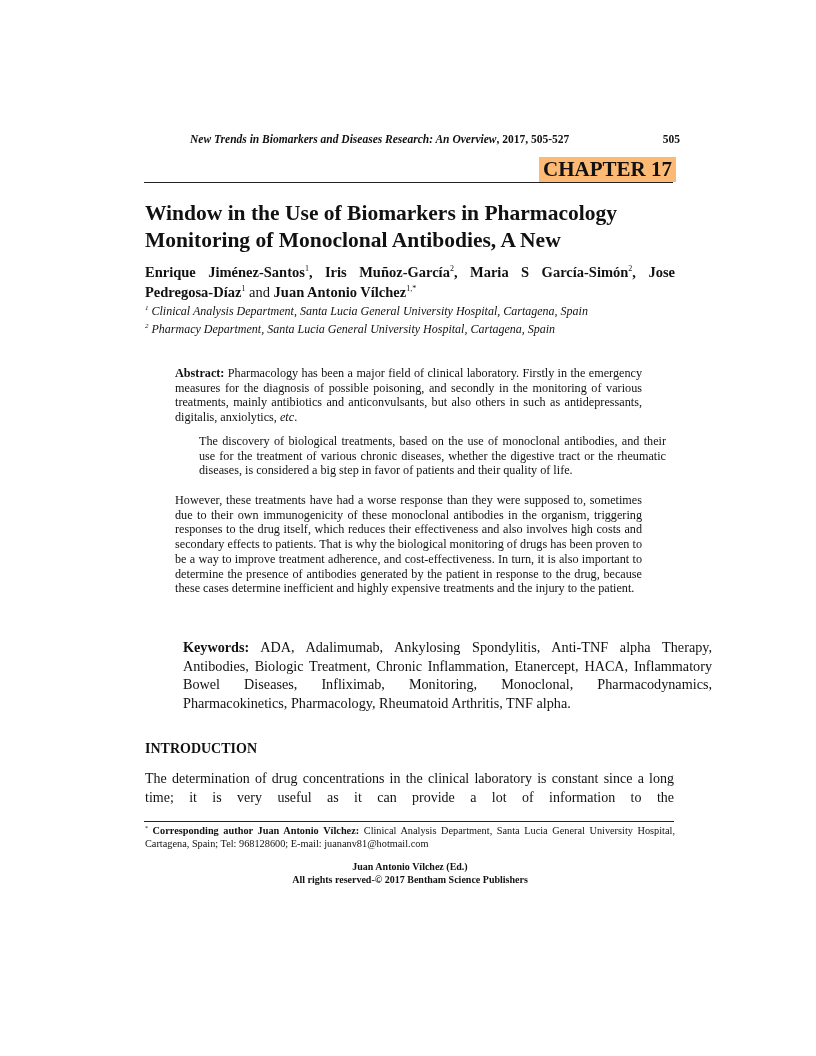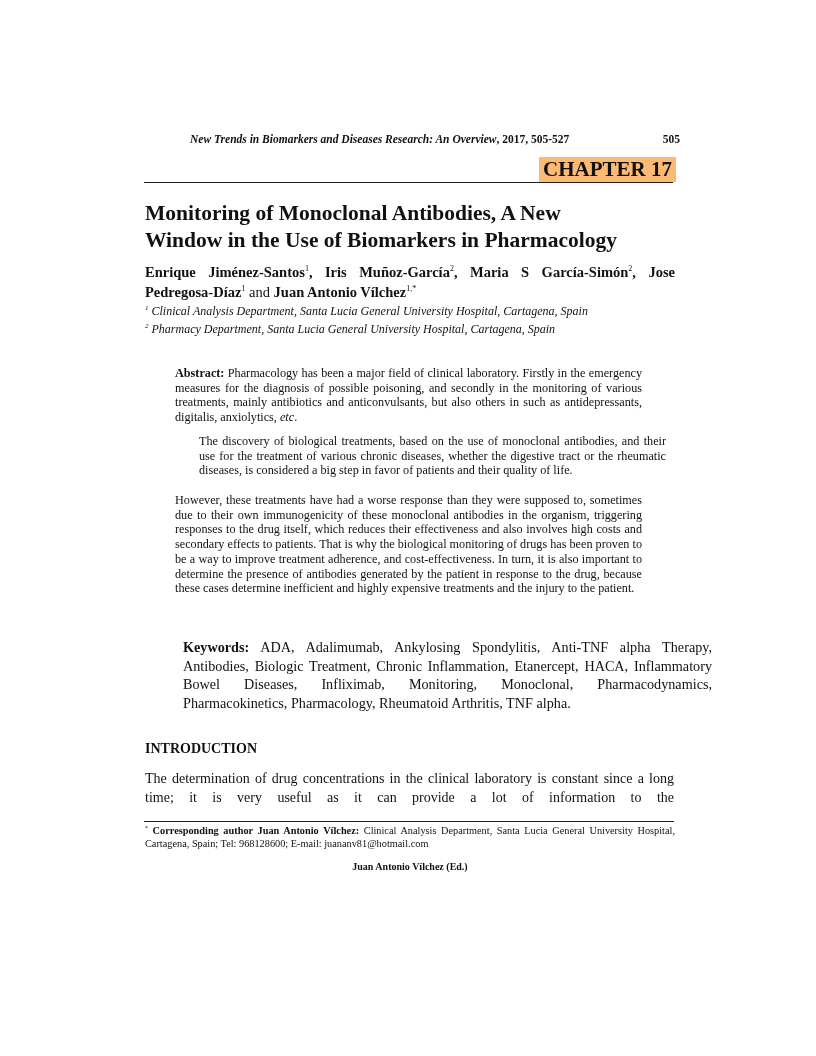--- a/index.html
+++ b/index.html
@@ -42,22 +42,22 @@
 
 <div class="abs running-head">
   <span class="journal"><span>New Trends in Biomarkers and Diseases Research: An Overview</span><span class="years">, 2017, 505-527</span></span>
   <span>505</span>
 </div>
 
 <div class="abs chapter-box">CHAPTER 17</div>
 <div class="abs top-rule"></div>
 
 <div class="abs title">
+  <div>Window in the Use of Biomarkers in Pharmacology</div>
   <div>Monitoring of Monoclonal Antibodies, A New</div>
-  <div>Window in the Use of Biomarkers in Pharmacology</div>
 </div>
 
 <div class="abs authors">
   <b>Enrique Jiménez-Santos</b><sup>1</sup><b>, </b><b>Iris Muñoz-García</b><sup>2</sup><b>, </b><b>Maria S García-Simón</b><sup>2</sup><b>, </b><b>Jose Pedregosa-Díaz</b><sup>1</sup><span> and </span><b>Juan Antonio Vílchez</b><sup>1,*</sup>
 </div>
 
 <div class="abs affil" style="top:304px;">
   <sup>1</sup> <span>Clinical Analysis Department, Santa Lucia General University Hospital, Cartagena, Spain</span>
 </div>
 <div class="abs affil" style="top:322px;">
@@ -81,13 +81,14 @@
 <div class="abs intro-head">INTRODUCTION</div>
 <div class="abs intro-body lastline">The determination of drug concentrations in the clinical laboratory is constant since a long time; it is very useful as it can provide a lot of  information  to  the</div>
 
 <div class="abs foot-rule"></div>
 <div class="abs footnote">
   <sup>*</sup><b> Corresponding author Juan Antonio Vílchez:</b><span> Clinical Analysis Department, Santa Lucia General University Hospital, Cartagena, Spain; Tel: 968128600; E-mail: juananv81@hotmail.com</span>
 </div>
 
 <div class="abs publisher">
   <div>Juan Antonio Vílchez (Ed.)</div>
+  <div>All rights reserved-© 2017 Bentham Science Publishers</div>
 </div>
 
 </body></html>

